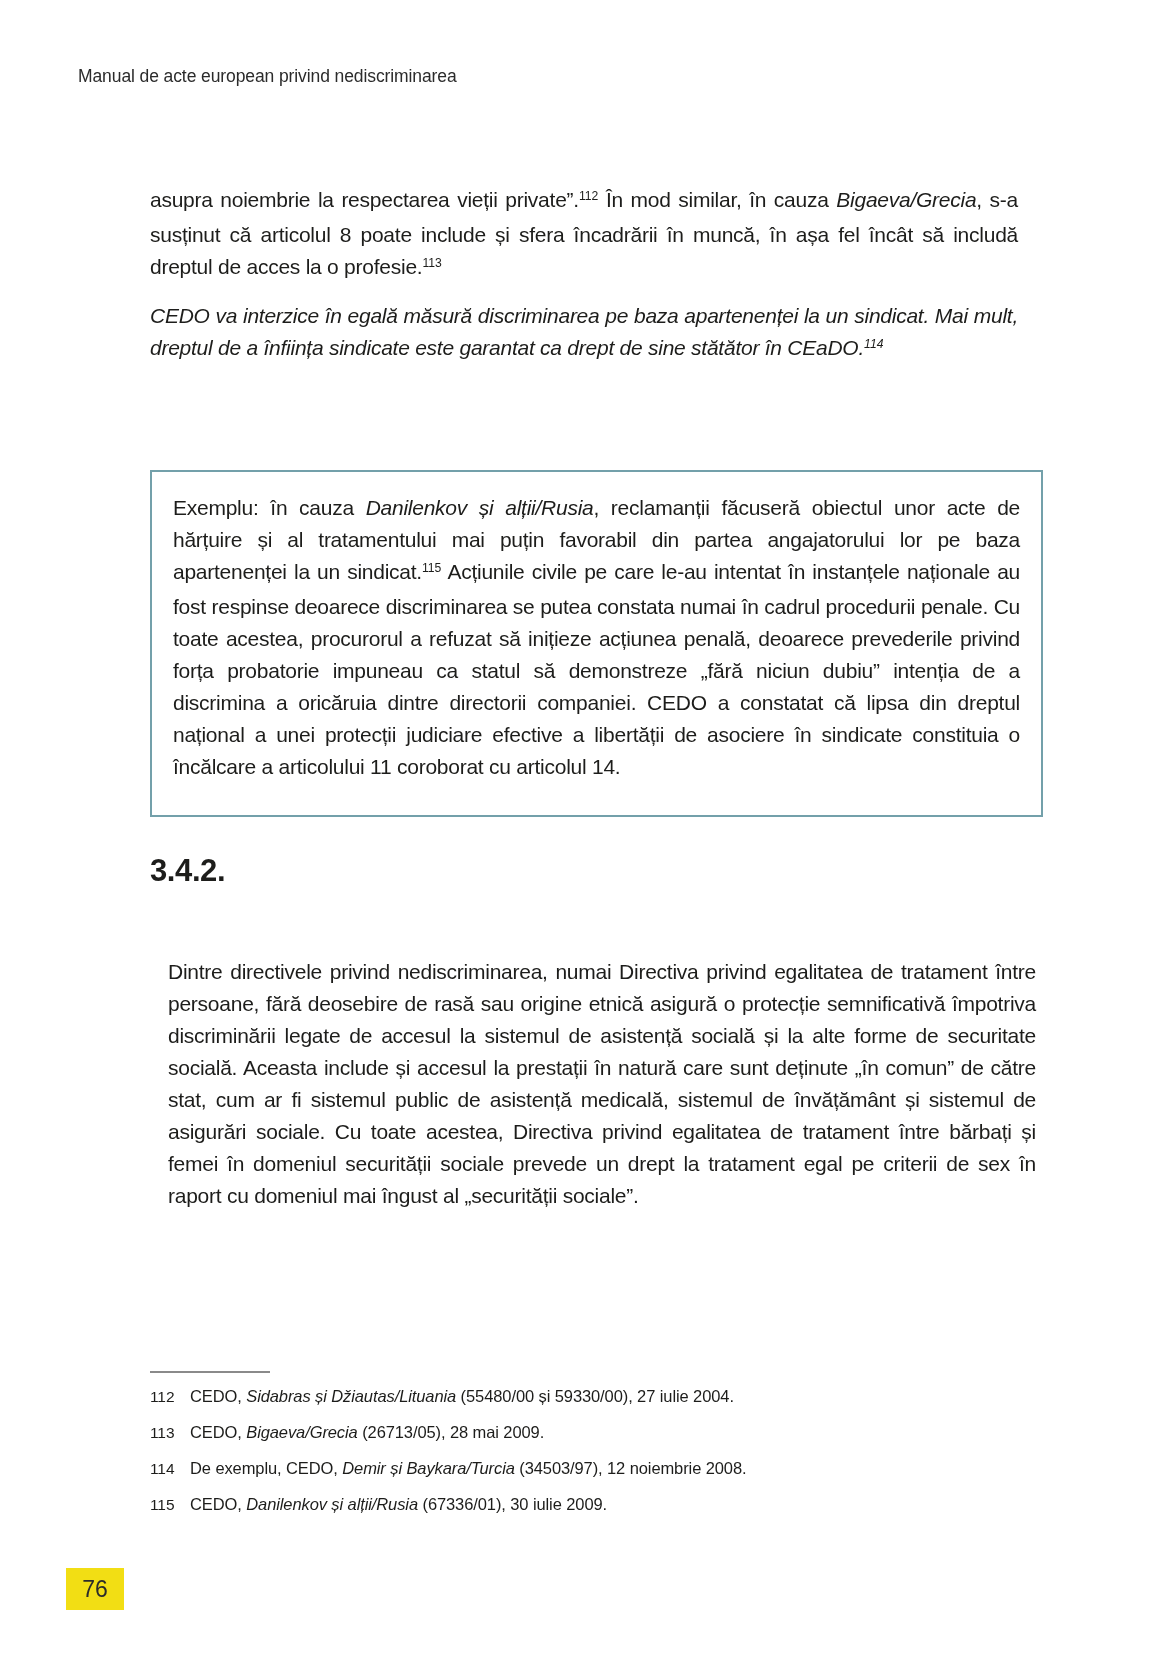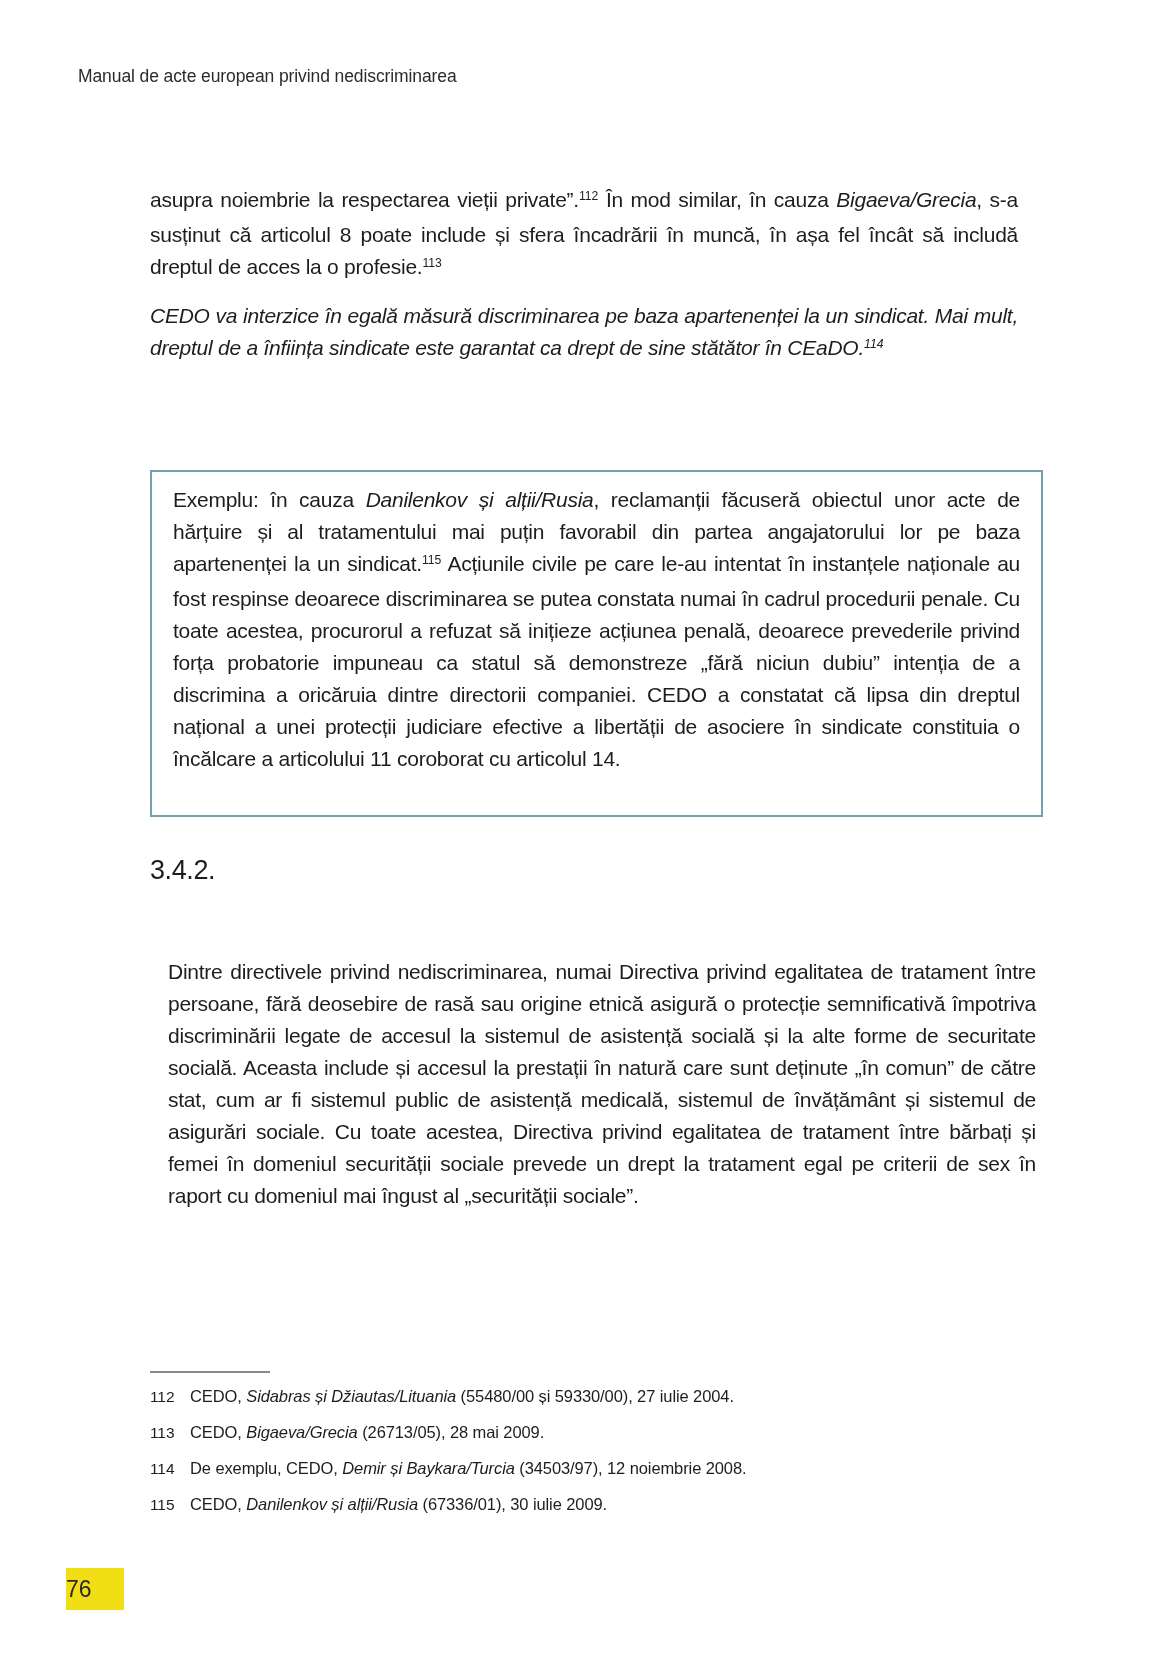--- a/index.html
+++ b/index.html
@@ -34,26 +34,26 @@
     vertical-align:baseline;
     position:relative;top:-0.55em;
     letter-spacing:0;
   }
   .p1{position:absolute;left:150px;top:184px;width:868px;}
   .p2{position:absolute;left:150px;top:300px;width:868px;font-style:italic;}
   .example-box{
     position:absolute;left:150px;top:470px;width:893px;height:347px;
     border:2px solid var(--box-border);
     background:#ffffff;
-    padding:12px 21px;
+    padding:20px 21px;
   }
   .heading{
     position:absolute;left:150px;top:848px;width:880px;
     display:flex;
-    font-size:27px;font-weight:normal;letter-spacing:-0.4px;line-height:45px;
+    font-size:31px;font-weight:bold;letter-spacing:-0.4px;line-height:45px;
   }
   .heading-number{width:105px;flex-shrink:0;}
   .heading-title{max-width:730px;}
   .p3{position:absolute;left:168px;top:956px;width:868px;}
   .fn-sep{
     position:absolute;left:150px;top:1371px;width:120px;height:2px;
     background:var(--separator);
   }
   .footnotes{
     position:absolute;left:150px;top:1385px;width:880px;
@@ -61,21 +61,21 @@
   .fn-row{
     display:flex;
     margin-bottom:13px;
     font-size:16.5px;line-height:23px;letter-spacing:-0.1px;
   }
   .fn-num{width:40px;flex-shrink:0;font-size:15.5px;}
   .fn-text{flex:1;}
   .page-badge{
     position:absolute;left:66px;top:1568px;width:58px;height:42px;
     background:var(--badge-bg);
-    display:flex;align-items:center;
+    display:flex;align-items:center;justify-content:center;
     font-size:23px;color:#2b2b2b;
   }
 </style>
 </head>
 <body>
 
 <div class="page">
 
   <div class="running-header">Manual de acte european privind nediscriminarea</div>
 

